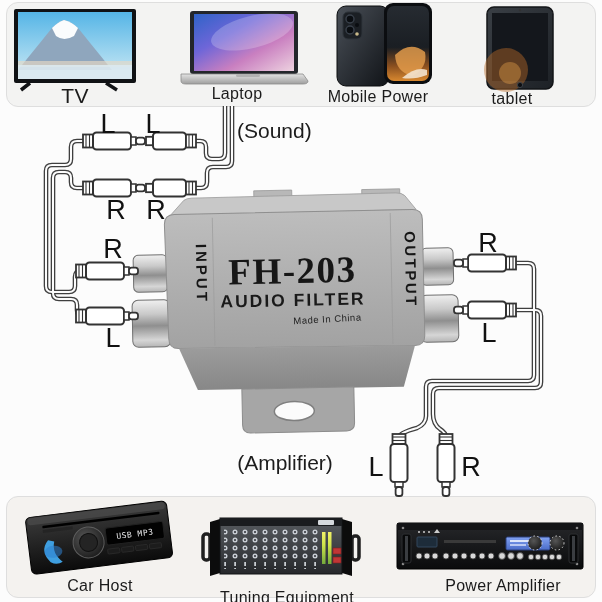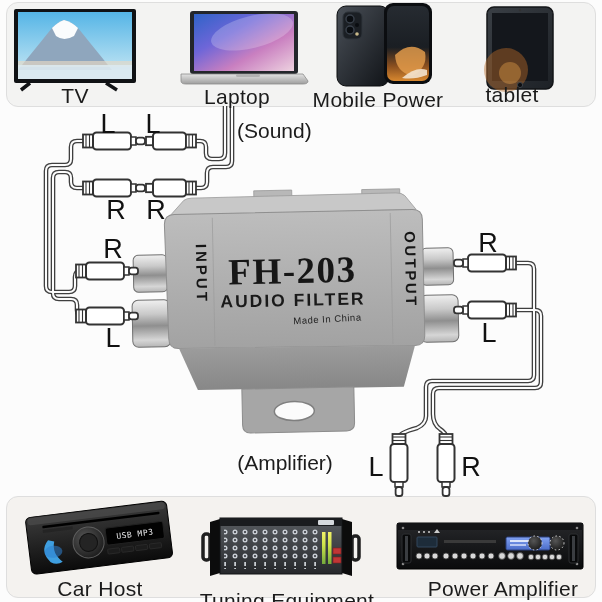--- a/index.html
+++ b/index.html
@@ -9,21 +9,21 @@
   }
   .strip-card{
     position:absolute;left:6px;right:6px;background:#f3f3f2;
     border:1px solid #dedede;border-radius:12px;box-sizing:border-box;
   }
   #top-card{top:2px;height:105px;}
   #bottom-card{top:496px;height:102px;background:#f4f2ef;}
   #scene{position:absolute;left:0;top:0;}
   .dev-label{
     position:absolute;transform:translateX(-50%);
-    font-size:21px;color:#1b1b1b;white-space:nowrap;letter-spacing:.3px;
+    font-size:16px;color:#1b1b1b;white-space:nowrap;letter-spacing:.3px;
   }
 </style>
 </head>
 <body>
 
 <div class="strip-card" id="top-card"></div>
 <div class="strip-card" id="bottom-card"></div>
 
 <svg id="scene" width="602" height="602" viewBox="0 0 602 602" font-family="Liberation Sans, sans-serif">
   <defs>
@@ -309,16 +309,16 @@
         <circle cx="545" cy="557" r="2.8"></circle>
       <circle cx="552" cy="557" r="2.8"></circle>
         <circle cx="559" cy="557" r="2.8"></circle>
     </g>
   </g>
 </svg>
 
 <div class="dev-label" style="left:75px;top:84px;font-size:21px;">TV</div>
 <div class="dev-label" style="left:237px;top:85px;">Laptop</div>
 <div class="dev-label" style="left:378px;top:88px;">Mobile Power</div>
-<div class="dev-label" style="left:512px;top:83px;">tablet</div>
+<div class="dev-label" style="left:512px;top:90px;">tablet</div>
 <div class="dev-label" style="left:100px;top:577px;">Car Host</div>
 <div class="dev-label" style="left:287px;top:589px;">Tuning Equipment</div>
 <div class="dev-label" style="left:503px;top:577px;">Power Amplifier</div>
 
 </body></html>

